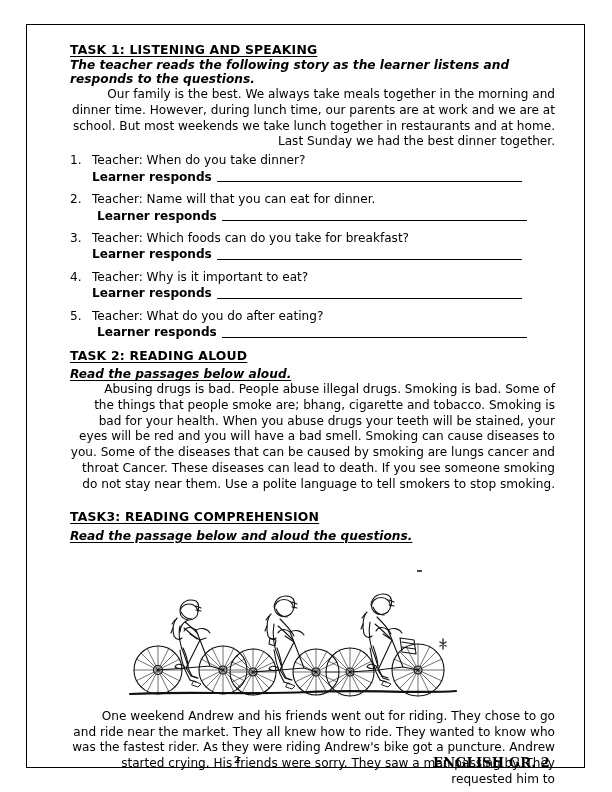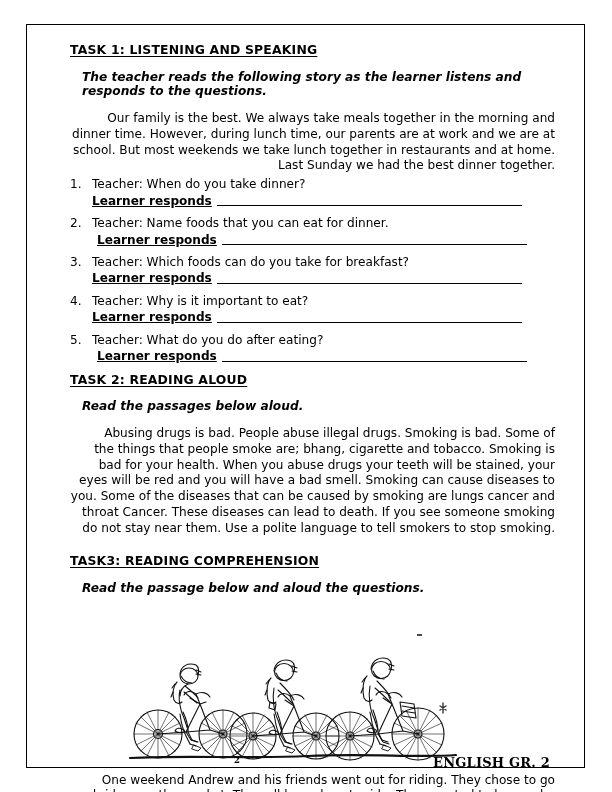--- a/index.html
+++ b/index.html
@@ -42,24 +42,25 @@
     text-decoration: underline;
     text-underline-offset: 2px;
     margin: 0;
     line-height: 1.25;
   }
   .task-subheading {
     font-family: "DejaVu Sans", sans-serif;
     font-weight: bold;
     font-style: italic;
     font-size: 12.2px;
-    margin: 12px;
+    margin: 0;
     line-height: 1.22;
   }
   .task-subheading.underlined {
+    text-decoration: underline;
     text-underline-offset: 2px;
     display: inline-block;
     text-align: right;
   }
 
   
   .body-para {
     font-family: "DejaVu Sans", sans-serif;
     font-size: 12.1px;
     line-height: 1.30;
@@ -91,21 +92,20 @@
   }
   .q-text {
     font-family: "DejaVu Sans", sans-serif;
     font-size: 12.1px;
   }
   .answer-row {
     display: flex;
     align-items: flex-end;
     margin-top: 1px;
     padding-left: 22px;
-    text-decoration: underline;
   }
   .answer-row.extra-indent { padding-left: 27px; }
   .answer-label {
     font-family: "DejaVu Sans", sans-serif;
     font-weight: bold;
     font-size: 12.1px;
     white-space: nowrap;
     line-height: 1.28;
   }
   .answer-rule {
@@ -183,21 +183,21 @@
         </div>
         <div class="answer-row">
           <span class="answer-label">Learner responds</span>
           <span class="answer-rule"></span>
         </div>
       </li>
 
       <li class="q-item">
         <div class="q-line">
           <span class="q-num">2.</span>
-          <span class="q-text">Teacher: Name foods that you can eat for dinner.</span>
+          <span class="q-text">Teacher: Name will that you can eat for dinner.</span>
         </div>
         <div class="answer-row extra-indent">
           <span class="answer-label">Learner responds</span>
           <span class="answer-rule"></span>
         </div>
       </li>
 
       <li class="q-item">
         <div class="q-line">
           <span class="q-num">3.</span>

